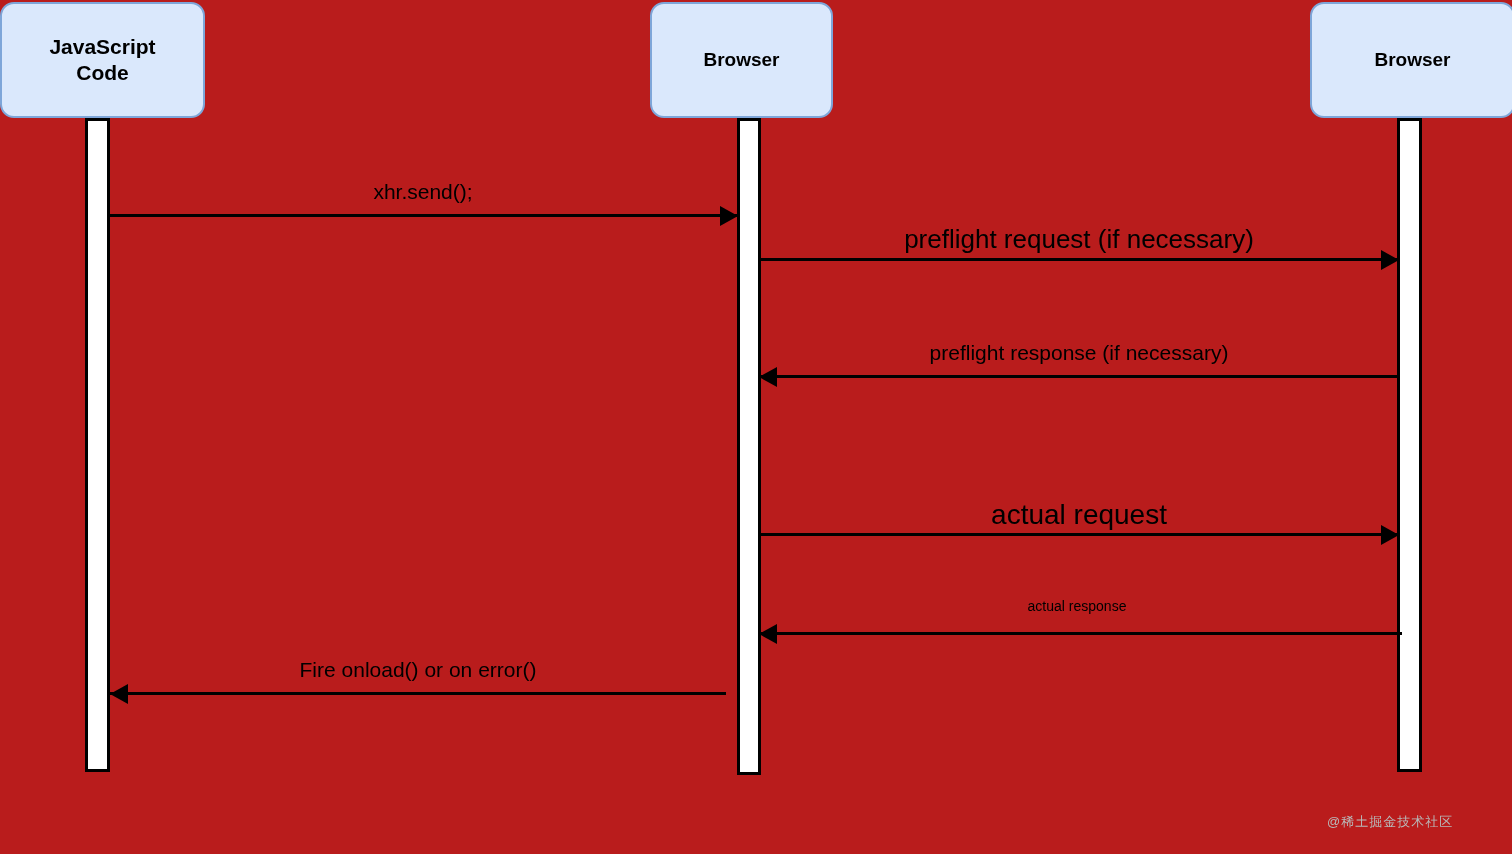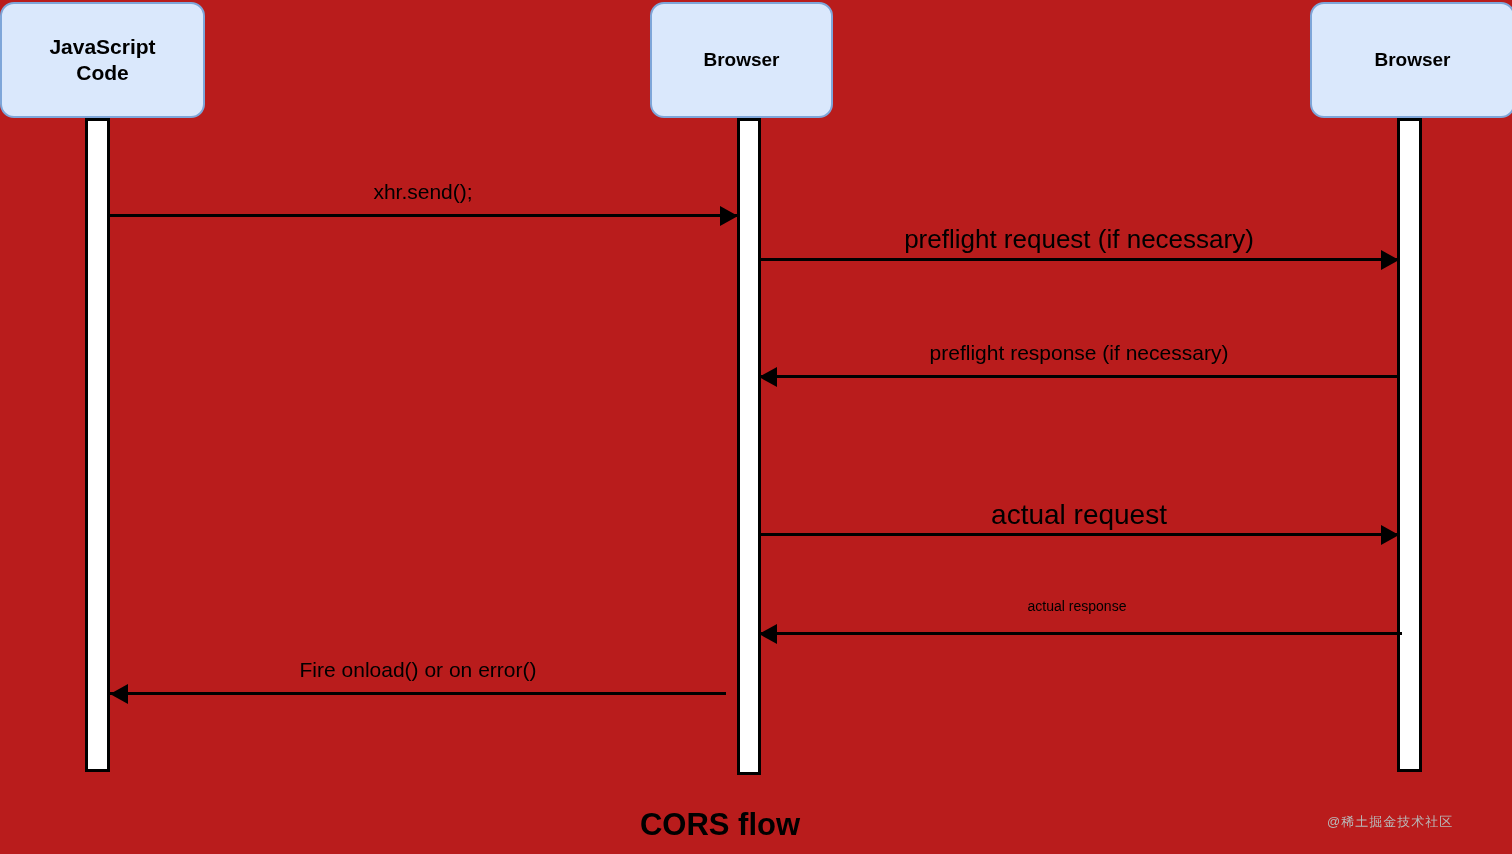--- a/index.html
+++ b/index.html
@@ -157,17 +157,16 @@
     <div class="head" style="left:0px;"></div>
     <div class="mlabel" style="left:318px; top:-34px; font-size:14px;">actual response</div>
   </div>
 
   <div class="msg left" style="left:110px; top:692px; width:616px;">
     <div class="line" style="width:616px;"></div>
     <div class="head" style="left:0px;"></div>
     <div class="mlabel" style="left:308px; top:-34px; font-size:21px;">Fire onload() or on error()</div>
   </div>
 
-  <div id="diagram-title" style="top:807px; font-size:31px;">CORS flow</div>
 
   <div id="watermark" style="left:1327px; top:813px;">@稀土掘金技术社区</div>
 
 </div>
 
 </body></html>

